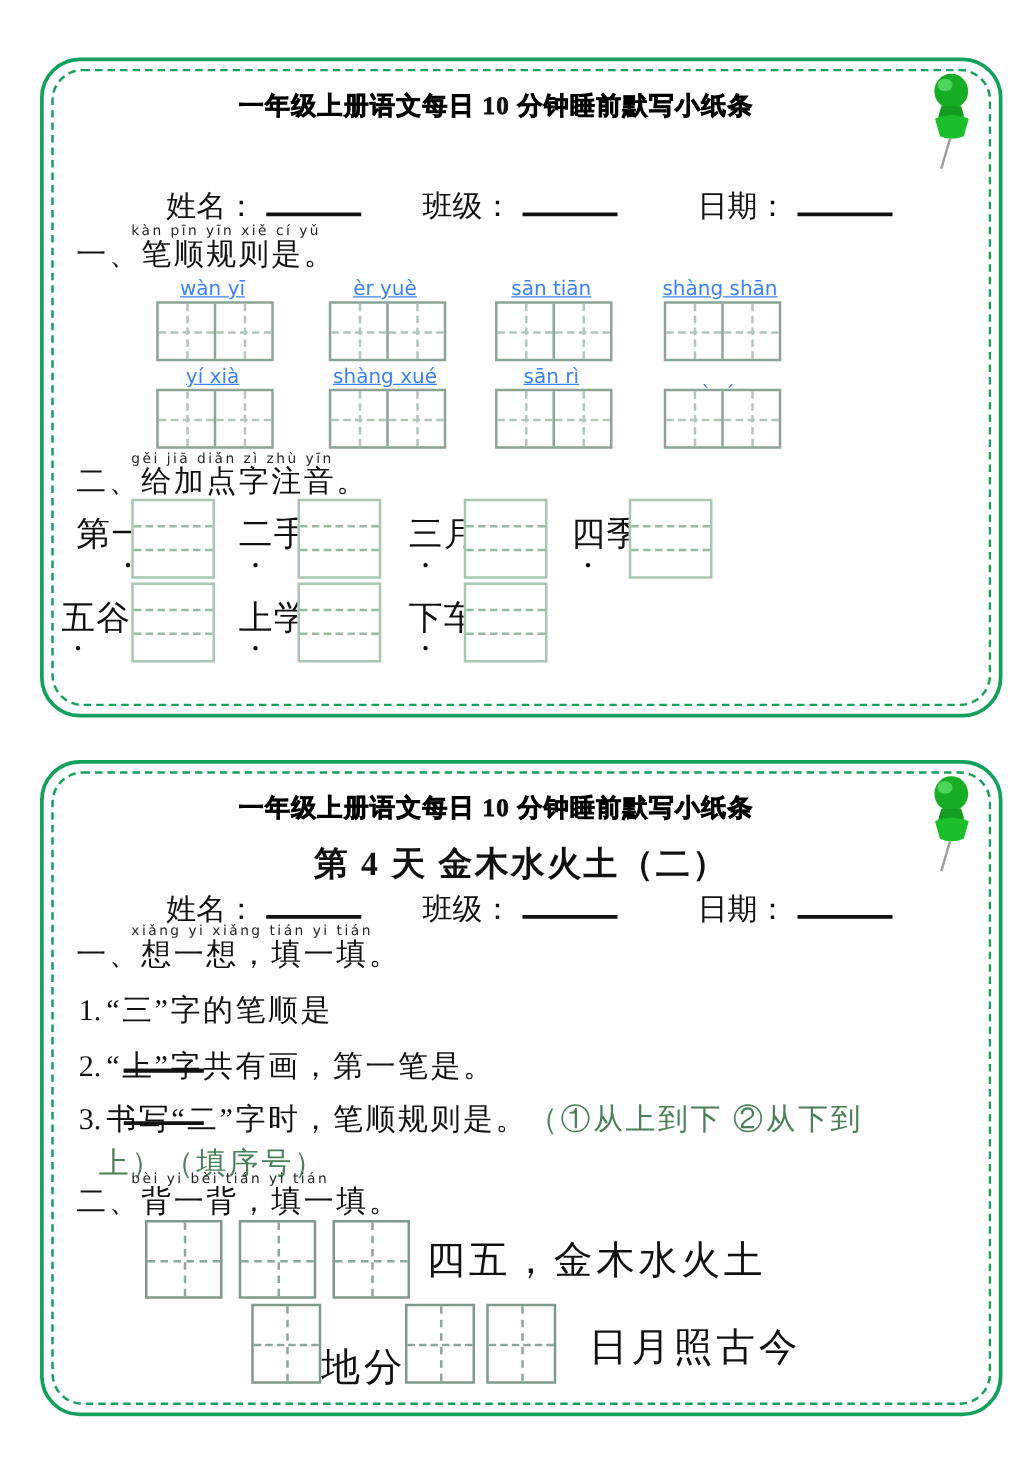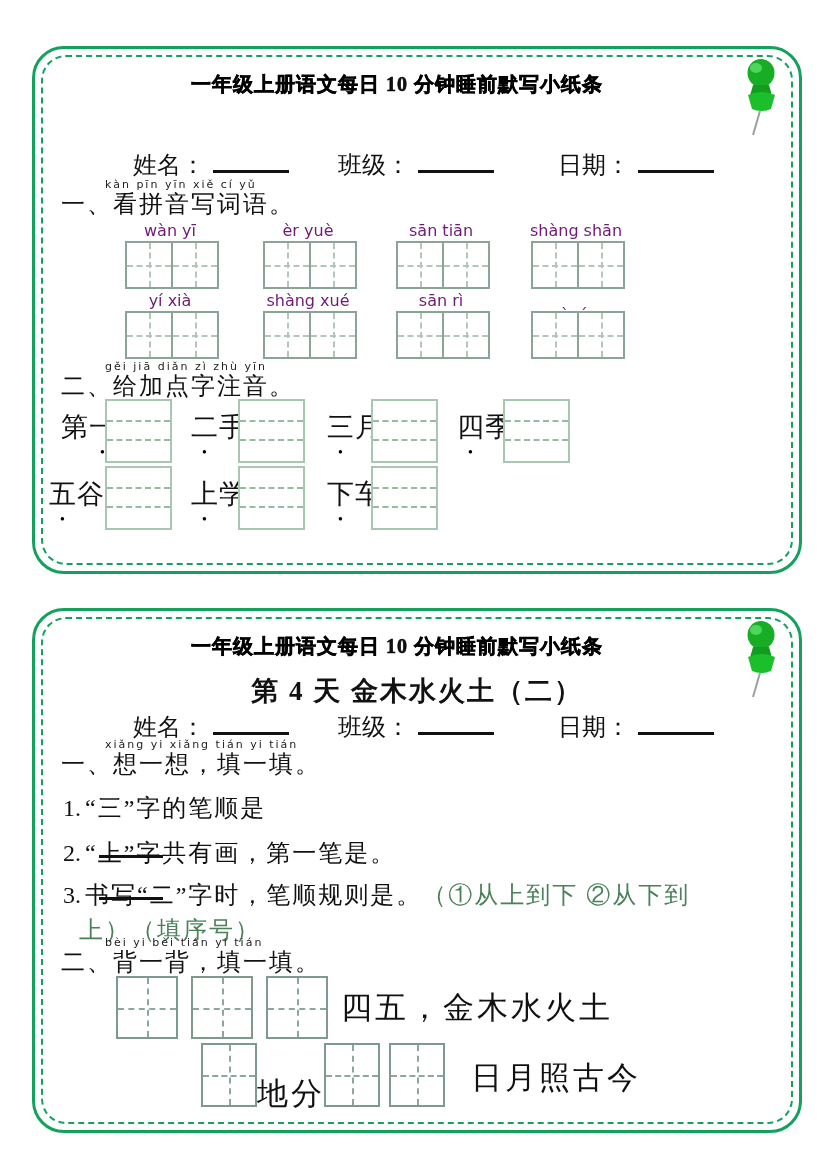--- a/index.html
+++ b/index.html
@@ -37,21 +37,21 @@
 
   .sec{position:absolute;left:26px;white-space:nowrap;}
   .sec-py{
     margin-left:44px;font-family:"DejaVu Sans", sans-serif;font-size:11px;
     letter-spacing:2px;color:#222;line-height:11px;
   }
   .sec-main{font-size:24px;letter-spacing:2px;line-height:28px;}
 
   .pylabel{
     position:absolute;width:110px;text-align:center;
-    font-family:"DejaVu Sans", sans-serif;font-size:16px;color:#701a75;white-space:nowrap;
+    font-family:"DejaVu Sans", sans-serif;font-size:16px;color:#3b82f6;white-space:nowrap;text-decoration:underline;
   }
   .hgrid{position:absolute;width:90px;height:44px;border:2px solid #8aa596;display:flex;background:#fff;}
   .hgrid .cell{flex:1;position:relative;}
   .hgrid .cell + .cell{border-left:2px solid #8aa596;}
   .hgrid .cell::before{
     content:"";position:absolute;left:50%;top:0;bottom:0;border-left:2px dashed #b2c6ba;
   }
   .hgrid .cell::after{
     content:"";position:absolute;top:50%;left:0;right:0;border-top:2px dashed #b2c6ba;
   }
@@ -97,21 +97,21 @@
   <div class="title">一年级上册语文每日 10 分钟睡前默写小纸条</div>
 
   <div class="fieldrow">
     <span class="field f-name"><span>姓名：</span><span class="blank"></span></span>
     <span class="field f-class"><span>班级：</span><span class="blank"></span></span>
     <span class="field f-date"><span>日期：</span><span class="blank"></span></span>
   </div>
 
   <div class="sec" style="top:130px;">
     <div class="sec-py">kàn pīn yīn xiě cí yǔ</div>
-    <div class="sec-main">一、看拼音写词语。</div>
+    <div class="sec-main">一、笔顺规则是。</div>
   </div>
 
   <div class="pylabel" style="left:80px;top:172px;">wàn yī</div>
   <div class="pylabel" style="left:218px;top:172px;">èr yuè</div>
   <div class="pylabel" style="left:351px;top:172px;">sān tiān</div>
   <div class="pylabel" style="left:486px;top:172px;">shàng shān</div>
 
   <div class="hgrid" style="left:90px;top:192px;">
       <div class="cell"></div>
       <div class="cell"></div>

